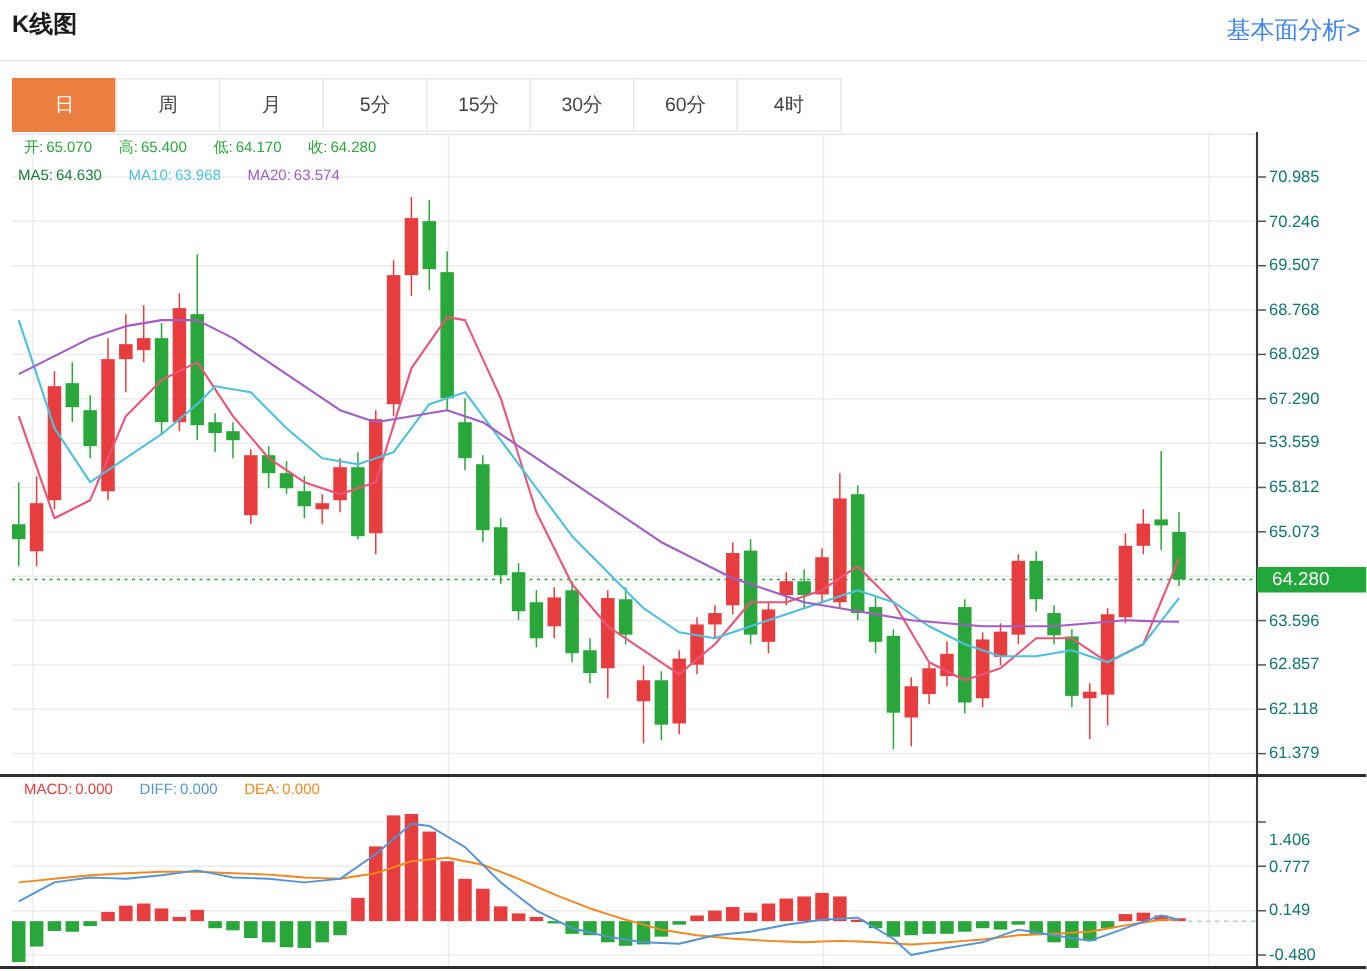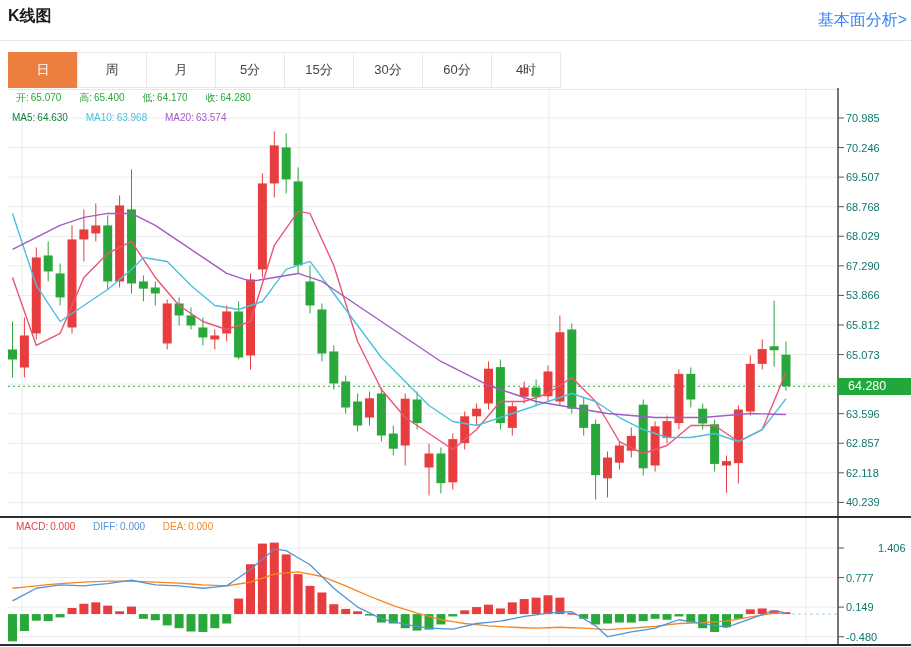--- a/index.html
+++ b/index.html
@@ -330,26 +330,26 @@
 
 <div class="abs" id="price-badge" style="background: rgb(33, 167, 58);">64.280</div>
 
 <div id="main-yaxis">
     <span class="ytick" style="top: 110px;">70.985</span>
     <span class="ytick" style="top: 139.57px;">70.246</span>
     <span class="ytick" style="top: 169.14px;">69.507</span>
     <span class="ytick" style="top: 198.71px;">68.768</span>
     <span class="ytick" style="top: 228.28px;">68.029</span>
     <span class="ytick" style="top: 257.85px;">67.290</span>
-    <span class="ytick" style="top: 287.42px;">53.866</span>
+    <span class="ytick" style="top: 287.42px;">53.559</span>
     <span class="ytick" style="top: 316.99px;">65.812</span>
     <span class="ytick" style="top: 346.56px;">65.073</span>
     <span class="ytick" style="top: 405.7px;">63.596</span>
     <span class="ytick" style="top: 435.27px;">62.857</span>
     <span class="ytick" style="top: 464.84px;">62.118</span>
-    <span class="ytick" style="top: 494.41px;">40.239</span>
+    <span class="ytick" style="top: 494.41px;">61.379</span>
   </div>
 <div id="macd-yaxis">
-    <span class="ytick" style="top: 540px; margin-left: 32px;">1.406</span>
+    <span class="ytick" style="top: 552px;">1.406</span>
     <span class="ytick" style="top: 569.57px; text-align: right;">0.777</span>
     <span class="ytick" style="top: 599.14px;">0.149</span>
     <span class="ytick" style="top: 628.71px;">-0.480</span>
   </div>
 
 </body></html>

